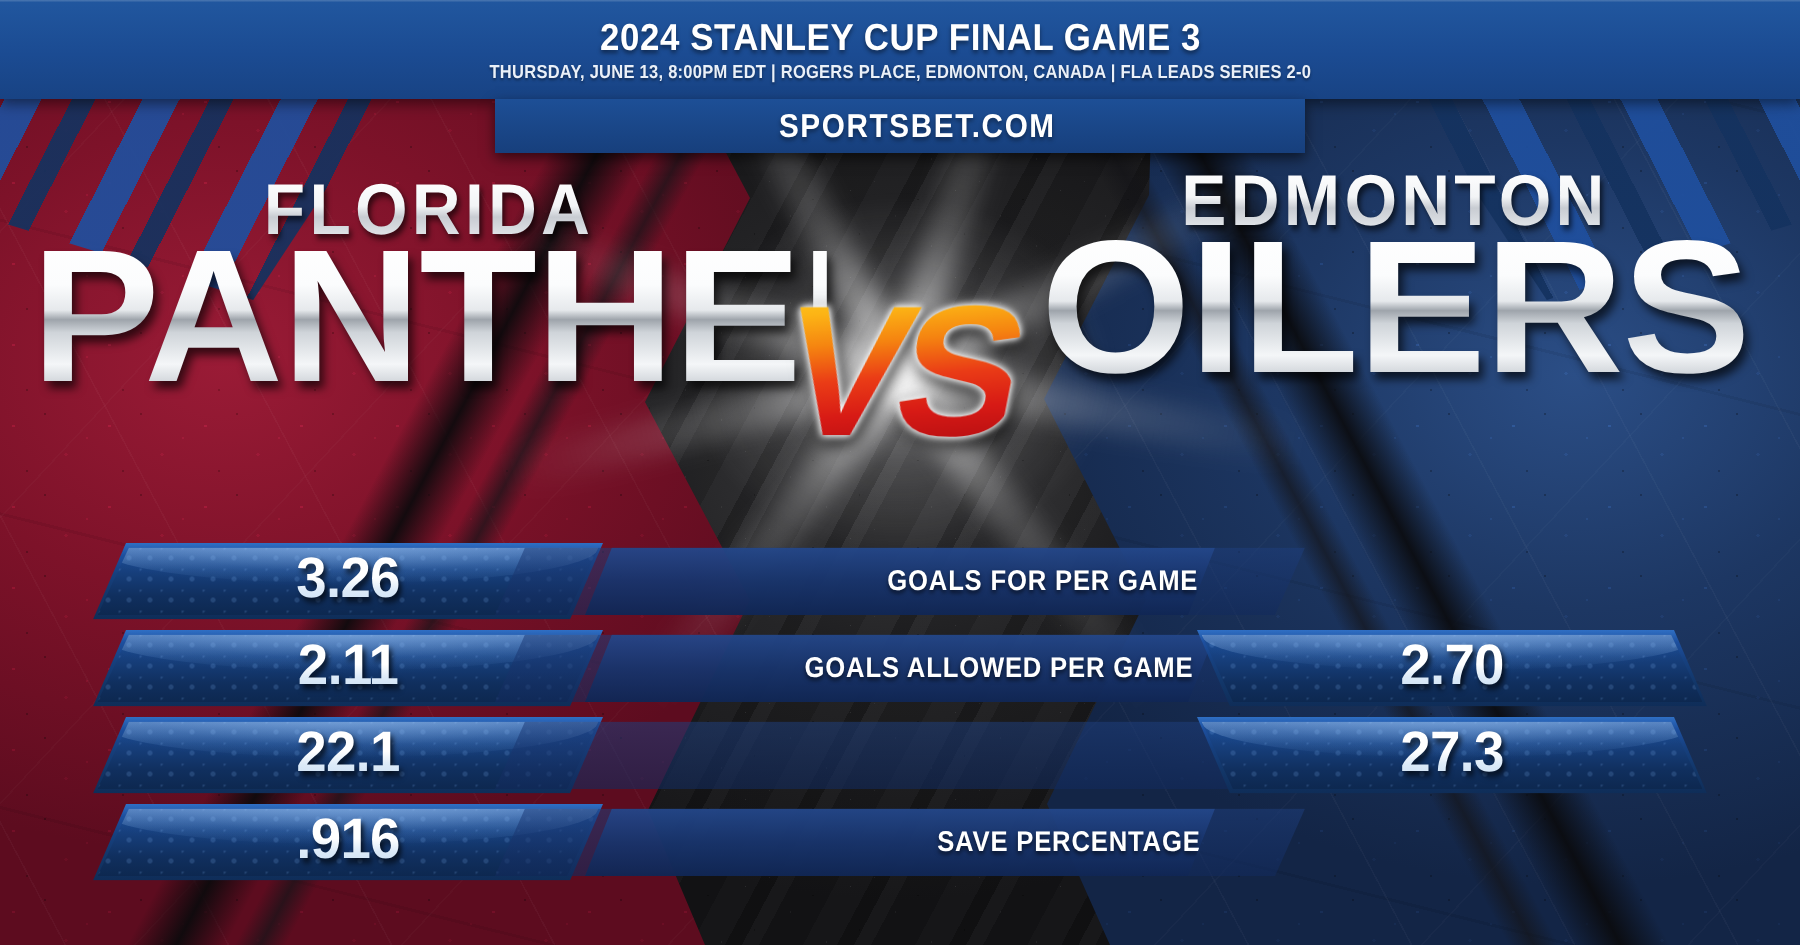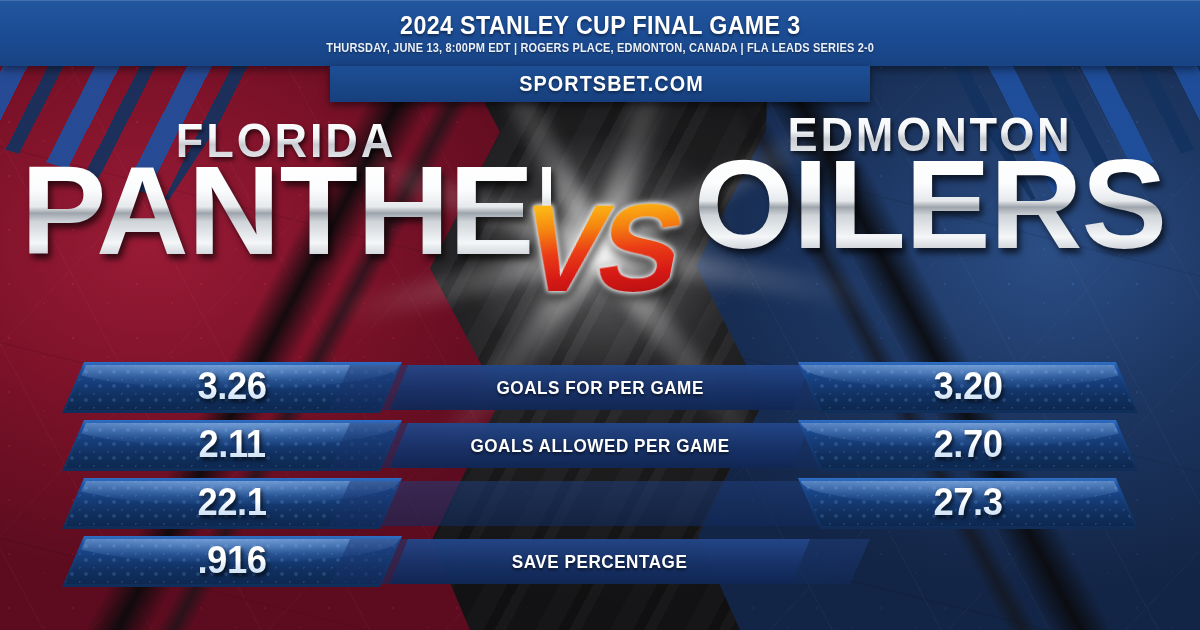--- a/index.html
+++ b/index.html
@@ -222,21 +222,21 @@
     -webkit-background-clip:text;background-clip:text;color:transparent;
     filter:drop-shadow(2px 3px 2px rgba(0,0,0,.7));
     padding-bottom:2px;
   }
 
   .label{
     position:absolute;left:390px;right:390px;top:5px;height:45px;
     background:linear-gradient(180deg, rgba(36,72,140,.88) 0%, rgba(24,52,108,.90) 50%, rgba(16,38,84,.92) 100%);
     clip-path:polygon(18px 0,100% 0,calc(100% - 18px) 100%,0 100%);
     box-shadow:0 2px 6px rgba(0,0,0,.45);
-    display:flex;align-items:center;justify-content:center;
+    display:flex;align-items:center;justify-content:flex-end;
   }
   .label-txt{
     color:#fff;font-size:19px;font-weight:700;letter-spacing:.6px;
     font-family:"Liberation Sans Narrow","Liberation Sans",sans-serif;
     transform:scaleX(.9);white-space:nowrap;
     text-shadow:0 2px 3px rgba(0,0,0,.6);
   }
   
   .label-band{
     position:absolute;left:330px;right:330px;top:5px;height:45px;
@@ -307,27 +307,20 @@
           <div class="chip-in">
             <div class="hexpat"></div>
             <div class="chip-arc"></div>
           </div>
           <div class="stat-val">3.26</div>
         </div>
         <div class="label-band"></div>
         <div class="label">
           <div class="label-txt">GOALS FOR PER GAME</div>
         </div>
-        <div class="chip chip-r">
-          <div class="chip-in">
-            <div class="hexpat"></div>
-            <div class="chip-arc"></div>
-          </div>
-          <div class="stat-val">3.20</div>
-        </div>
       </div>
       <div class="row">
         <div class="chip chip-l">
           <div class="chip-in">
             <div class="hexpat"></div>
             <div class="chip-arc"></div>
           </div>
           <div class="stat-val">2.11</div>
         </div>
         <div class="label-band"></div>

